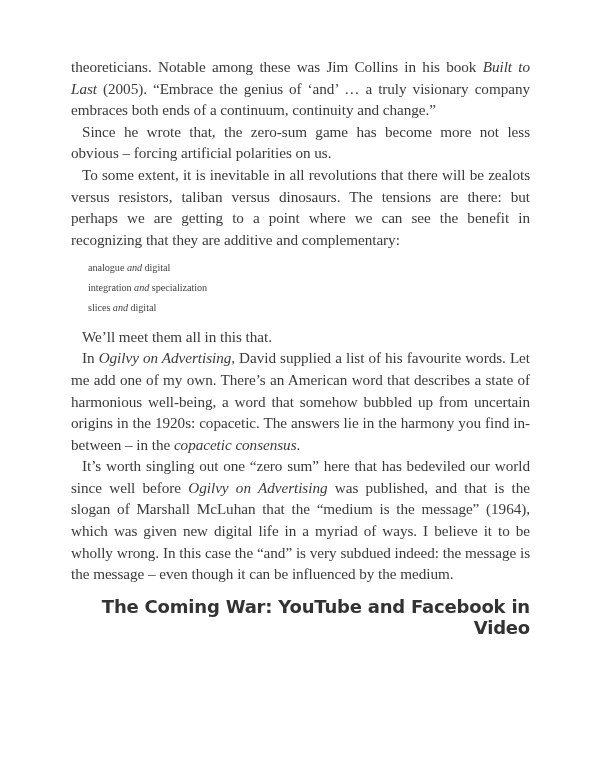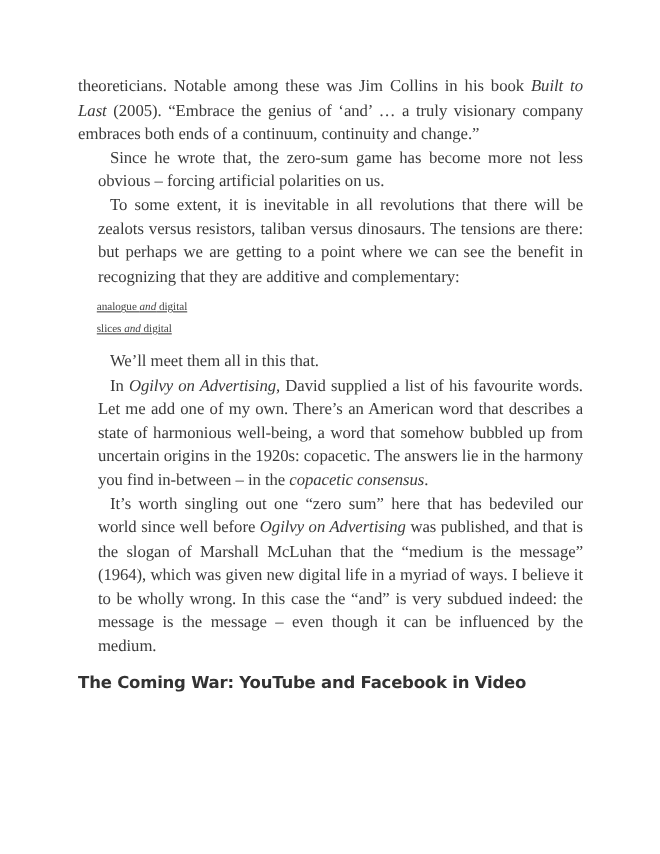--- a/index.html
+++ b/index.html
@@ -1,44 +1,45 @@
 <!DOCTYPE html>
 <html><head>
   <meta charset="utf-8">
   <style>
     html, body { margin: 0; padding: 0; background: #ffffff; }
     body { width: 600px; height: 776px; position: relative; overflow: hidden; }
     .page {
-      position: absolute; left: 71px; top: 68px; width: 459px;
+      position: absolute; left: 71px; top: 56px; width: 459px;
       font-family: "Liberation Serif", "DejaVu Serif", serif;
       font-size: 15.2px; line-height: 21.6px; color: #3a3a3a;
       text-align: justify; letter-spacing: -0.05px;
     }
     .page p { margin: 0; }
-    .page p.indent { text-indent: 11px; margin-left: 18px; }
+    .page p.indent { text-indent: 11px; }
     .page p.last-left { text-align-last: left; }
-    .list { margin: 8px 0 8px 17px; font-size: 10.2px; line-height: 19.8px; color: #444; text-decoration: underline; }
+    .list { margin: 8px 0 8px 17px; font-size: 10.2px; line-height: 19.8px; color: #444; }
     .list div { text-align: left; }
     .heading {
       font-family: "DejaVu Sans", "Liberation Sans", sans-serif;
-      font-weight: bold; font-size: 15px; color: #333;
-      margin-top: 11px; text-align: left; letter-spacing: -0.2px;
+      font-weight: bold; font-size: 18px; color: #333;
+      margin-top: 11px; text-align: right; letter-spacing: -0.2px;
     }
     i { font-style: italic; }
   </style>
 </head>
 <body>
 
 <div class="page">
   <p class="last-left"><span>theoreticians. Notable among these was Jim Collins in his book </span><i>Built to Last</i><span> (2005). “Embrace the genius of ‘and’ … a truly visionary company embraces both ends of a continuum, continuity and change.”</span></p>
   <p class="indent last-left">Since he wrote that, the zero-sum game has become more not less obvious – forcing artificial polarities on us.</p>
   <p class="indent last-left">To some extent, it is inevitable in all revolutions that there will be zealots versus resistors, taliban versus dinosaurs. The tensions are there: but perhaps we are getting to a point where we can see the benefit in recognizing that they are additive and complementary:</p>
 
   <div class="list">
     <div><span>analogue </span><i>and</i><span> digital</span></div>
+    <div><span>integration </span><i>and</i><span> specialization</span></div>
     <div><span>slices </span><i>and</i><span> digital</span></div>
   </div>
 
   <p class="indent last-left">We’ll meet them all in this that.</p>
   <p class="indent last-left"><span>In </span><i>Ogilvy on Advertising,</i><span> David supplied a list of his favourite words. Let me add one of my own. There’s an American word that describes a state of harmonious well-being, a word that somehow bubbled up from uncertain origins in the 1920s: copacetic. The answers lie in the harmony you find in-between – in the </span><i>copacetic consensus</i><span>.</span></p>
   <p class="indent last-left"><span>It’s worth singling out one “zero sum” here that has bedeviled our world since well before </span><i>Ogilvy on Advertising</i><span> was published, and that is the slogan of Marshall McLuhan that the “medium is the message” (1964), which was given new digital life in a myriad of ways. I believe it to be wholly wrong. In this case the “and” is very subdued indeed: the message is the message – even though it can be influenced by the medium.</span></p>
 
   <div class="heading">The Coming War: YouTube and Facebook in Video</div>
 </div>
 

